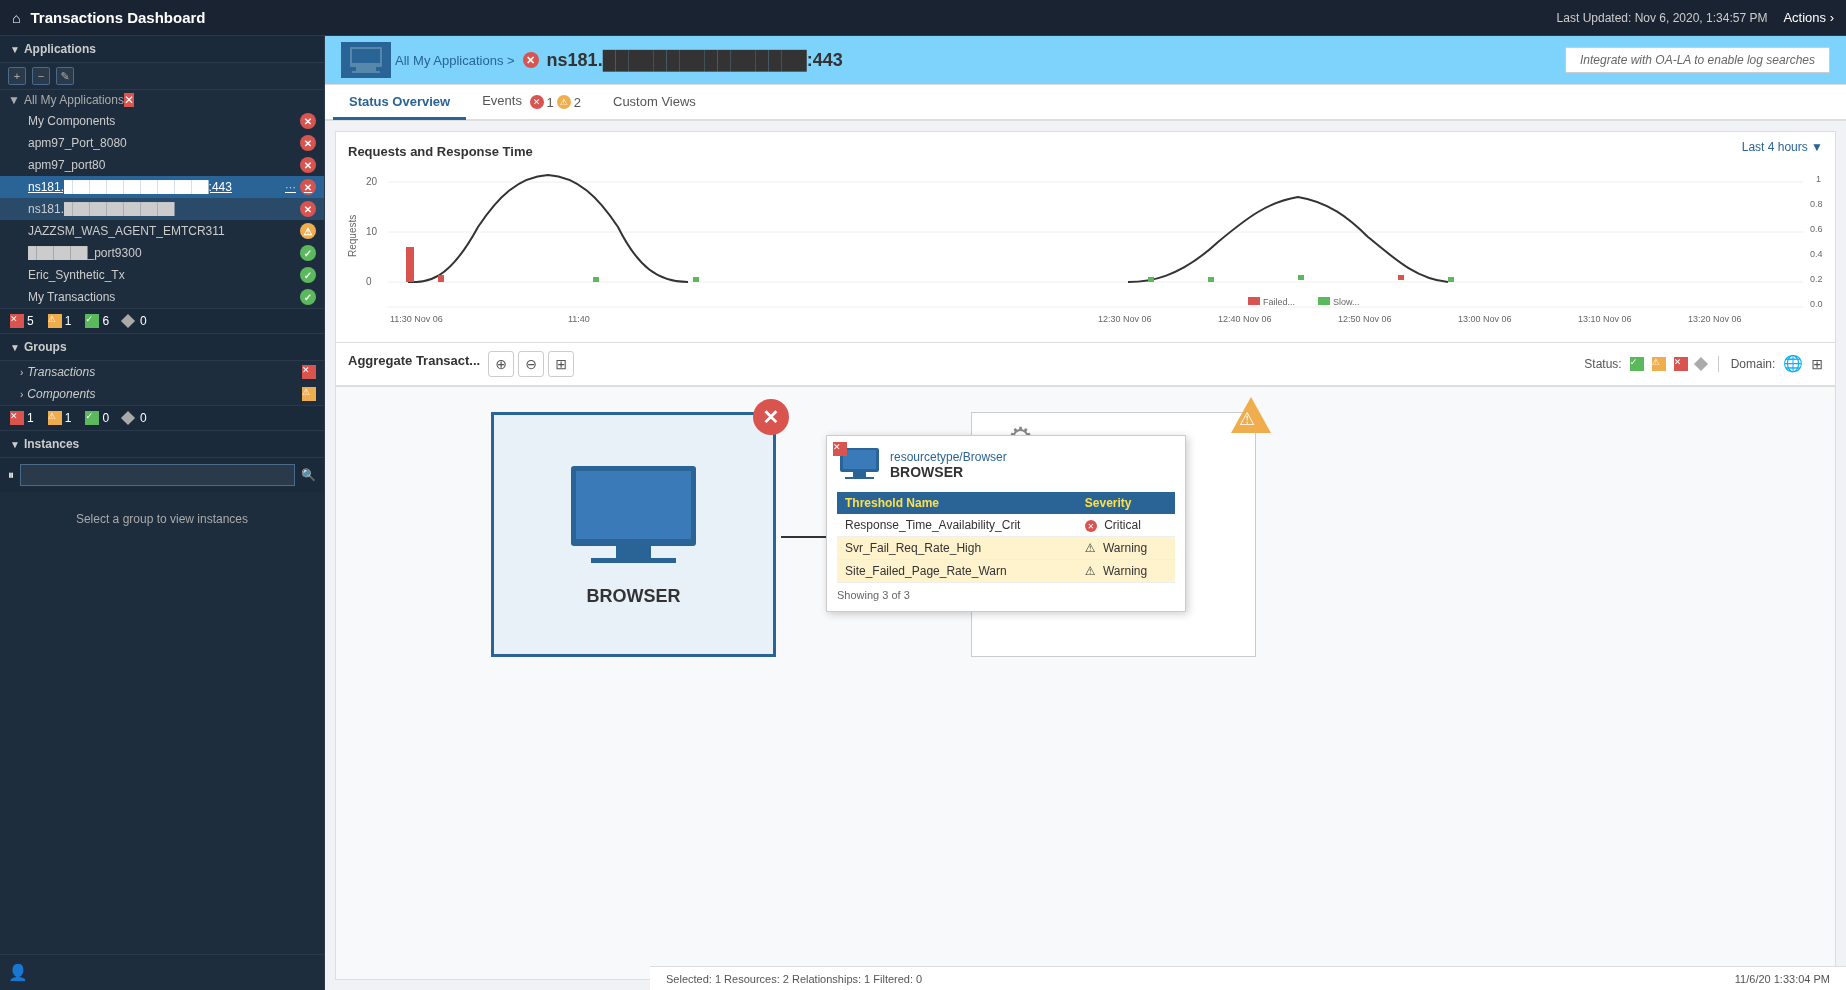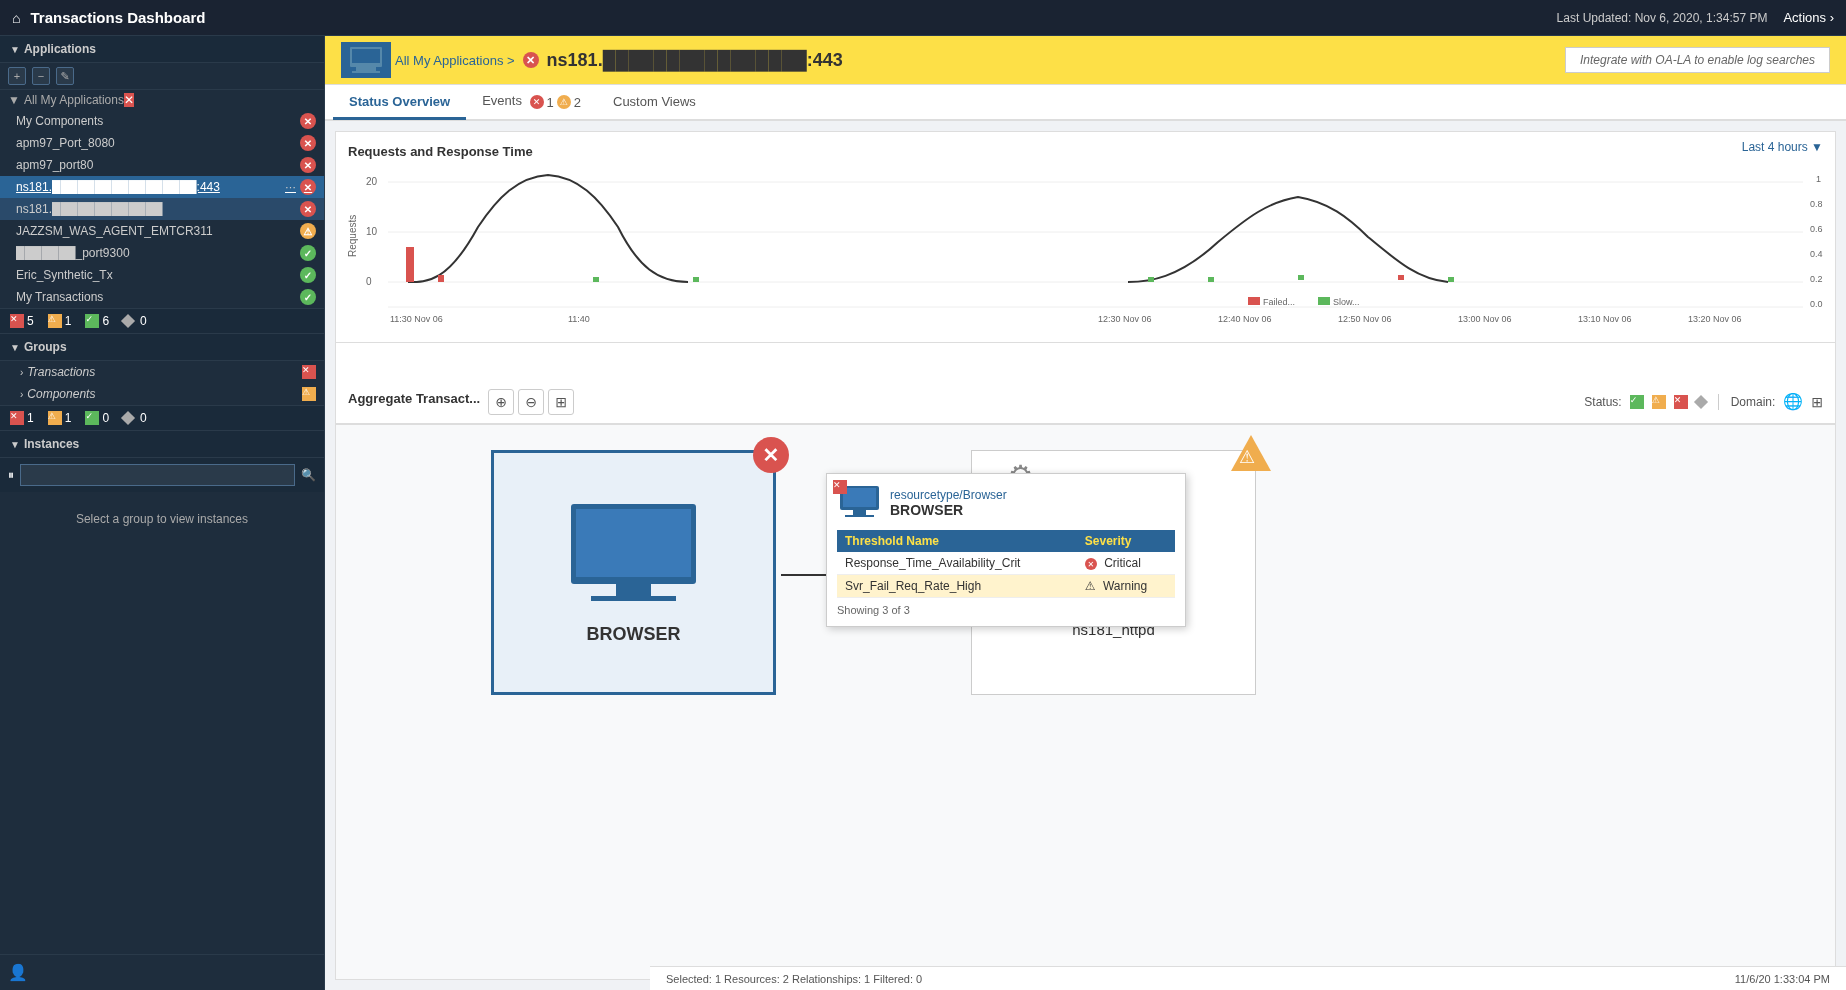--- a/index.html
+++ b/index.html
@@ -68,21 +68,21 @@
     .tree-item {
       display: flex;
       align-items: center;
       padding: 3px 8px 3px 16px;
       cursor: pointer;
       font-size: 12px;
       color: #ccc;
       position: relative;
     }
     .tree-item.active { background: #2a6496; color: #fff; text-decoration: underline; }
-    .tree-item.indent1 { padding-left: 16px; justify-content: space-between; }
+    .tree-item.indent1 { padding-left: 28px; justify-content: space-between; }
 
     .tree-item .item-label { flex: 1; overflow: hidden; text-overflow: ellipsis; white-space: nowrap; }
     .tree-item .status-icon { width: 16px; height: 16px; border-radius: 50%; display: flex; align-items: center; justify-content: center; font-size: 10px; font-weight: bold; flex-shrink: 0; }
     .status-red { background: #d9534f; color: #fff; }
     .status-yellow { background: #f0ad4e; color: #fff; }
     .status-green { background: #5cb85c; color: #fff; }
 
     .tree-parent { display: flex; align-items: center; padding: 3px 8px; cursor: pointer; color: #aaa; font-size: 12px; }
     .tree-parent .triangle { margin-right: 4px; }
 
@@ -121,21 +121,21 @@
       flex: 1;
       background: #f0f2f5;
       display: flex;
       flex-direction: column;
       overflow: hidden;
       position: relative;
     }
 
     
     .content-header {
-      background: #fde047;
+      background: #7dd3fc;
       padding: 6px 16px;
       display: flex;
       align-items: center;
       gap: 8px;
       border-bottom: 1px solid #ddd;
     }
     .breadcrumb-icon {
       width: 50px; height: 36px;
       background: #2a6496;
       display: flex; align-items: center; justify-content: center;
@@ -512,21 +512,21 @@
 
           <rect x="900" y="130" width="12" height="8" fill="#d9534f"></rect>
           <text x="915" y="138" font-size="9" fill="#666">Failed...</text>
           <rect x="970" y="130" width="12" height="8" fill="#5cb85c"></rect>
           <text x="985" y="138" font-size="9" fill="#666">Slow...</text>
         </svg>
       </div>
     </div>
 
     <div class="aggregate-section">
-      <div style="display:flex;align-items:center;gap:8px;margin-top:38px;">
+      <div style="display:flex;align-items:center;gap:8px;">
         <span class="aggregate-title">Aggregate Transact...</span>
         <div style="display:flex;gap:4px;">
           <div class="topo-btn">⊕</div>
           <div class="topo-btn">⊖</div>
           <div class="topo-btn">⊞</div>
         </div>
 
         <div style="margin-left:auto;display:flex;align-items:center;gap:8px;font-size:12px;color:#555;">
           <span>Status:</span>
           <span class="status-icon status-green" style="width:14px;height:14px;font-size:9px;">✓</span>
@@ -614,20 +614,27 @@
                   <span>Critical</span>
                 </td>
               </tr>
               <tr class="warning-row">
                 <td>Svr_Fail_Req_Rate_High</td>
                 <td>
                   <span style="font-size:12px;margin-right:4px;">⚠</span>
                   <span>Warning</span>
                 </td>
               </tr>
+              <tr class="warning-row">
+                <td>Site_Failed_Page_Rate_Warn</td>
+                <td>
+                  <span style="font-size:12px;margin-right:4px;">⚠</span>
+                  <span>Warning</span>
+                </td>
+              </tr>
             </tbody>
           </table>
           <div class="tooltip-footer">Showing 3 of 3</div>
         </div>
 
       </div>
     </div>
 
     <div class="bottom-bar">
       <span>Selected: 1 Resources: 2 Relationships: 1 Filtered: 0</span>

